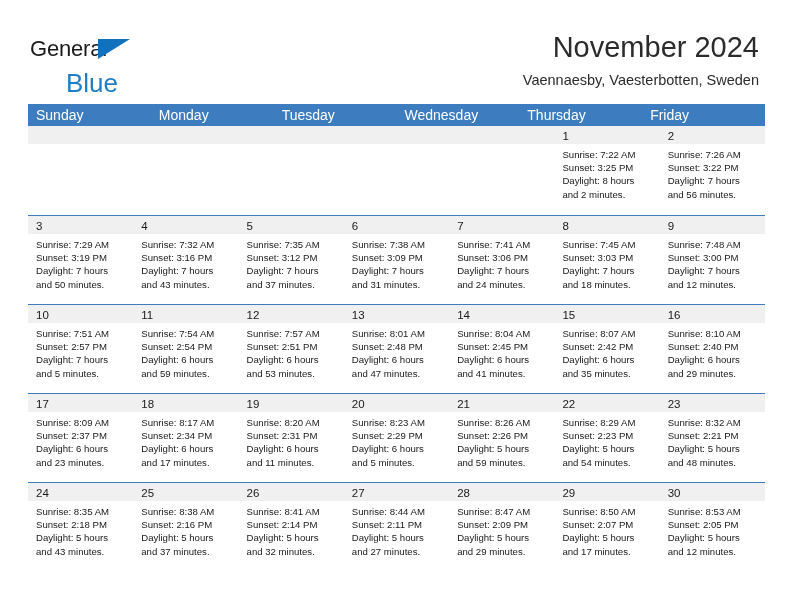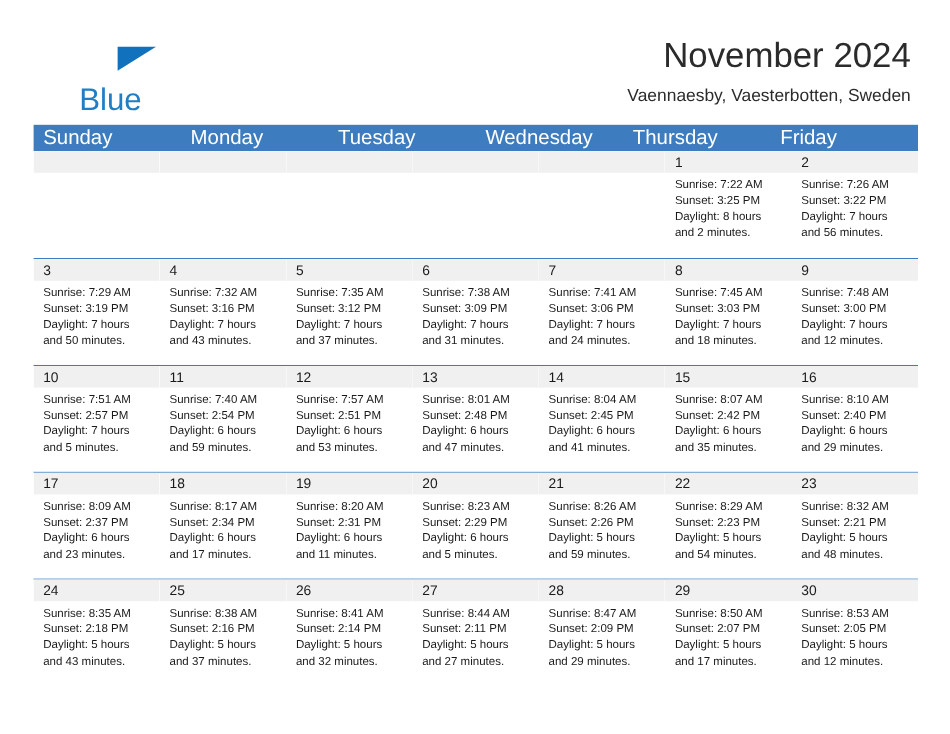--- a/index.html
+++ b/index.html
@@ -96,21 +96,21 @@
     width: 737px;
   }
   .dow-row {
     display: flex;
     background: #3c7cbf;
     height: 22px;
   }
   .dow-cell {
     flex: 1 1 0;
     color: #ffffff;
-    font-size: 17px;
+    font-size: 14px;
     line-height: 22px;
     padding-left: 8px;
     box-sizing: border-box;
     overflow: hidden;
     white-space: nowrap;
   }
   .week {
     display: flex;
     border-top: 1px solid #3c7cbf;
     height: 89px;
@@ -152,20 +152,21 @@
 </style>
 </head>
 <body>
 
 <div class="page">
 
   <div class="header">
 
     <div class="brand">
       <div class="brand-row1">
+        <span class="brand-general">General</span>
         <span class="brand-triangle"></span>
       </div>
       <span class="brand-blue">Blue</span>
     </div>
 
     <div class="title-block">
       <div class="cal-title">November 2024</div>
       <div class="cal-subtitle">Vaennaesby, Vaesterbotten, Sweden</div>
     </div>
 
@@ -292,21 +293,21 @@
             <div class="day-body">
               <div class="day-line">Sunrise: 7:51 AM</div>
               <div class="day-line">Sunset: 2:57 PM</div>
               <div class="day-line">Daylight: 7 hours</div>
               <div class="day-line">and 5 minutes.</div>
             </div>
           </div>
           <div class="day-cell">
             <div class="day-num-band"><span class="day-num">11</span></div>
             <div class="day-body">
-              <div class="day-line">Sunrise: 7:40 AM</div>
+              <div class="day-line">Sunrise: 7:54 AM</div>
               <div class="day-line">Sunset: 2:54 PM</div>
               <div class="day-line">Daylight: 6 hours</div>
               <div class="day-line">and 59 minutes.</div>
             </div>
           </div>
           <div class="day-cell">
             <div class="day-num-band"><span class="day-num">12</span></div>
             <div class="day-body">
               <div class="day-line">Sunrise: 7:57 AM</div>
               <div class="day-line">Sunset: 2:51 PM</div>

